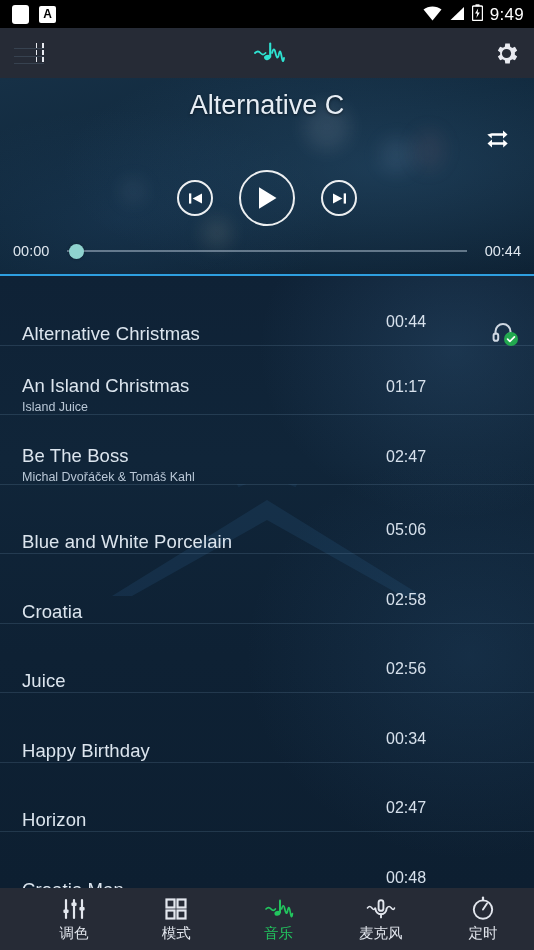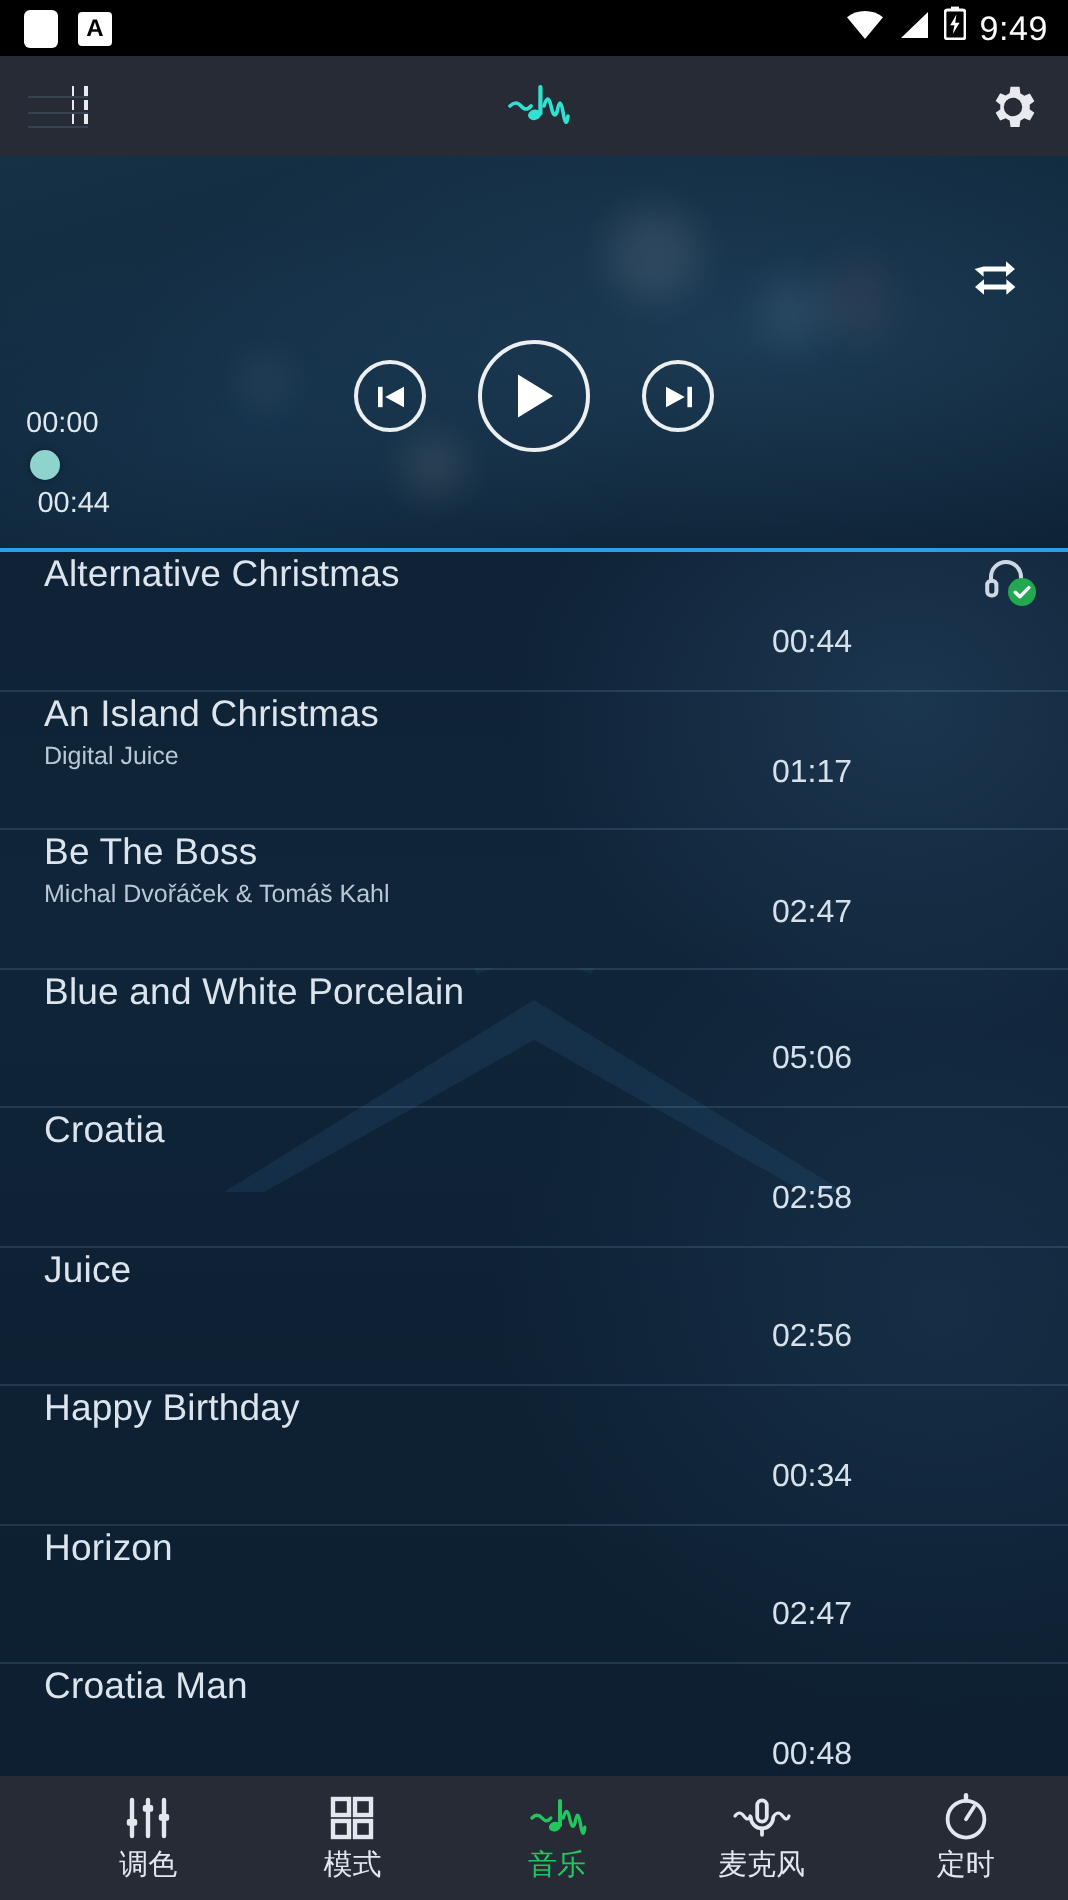--- a/index.html
+++ b/index.html
@@ -92,21 +92,21 @@
     border-radius: 50%;
     display: flex; align-items: center; justify-content: center;
     cursor: pointer;
     background: transparent;
   }
   .ctrl.small { width: 36px; height: 36px; }
   .ctrl.big { width: 56px; height: 56px; border-width: 2.5px; }
 
   .seekbar-wrap {
     position: absolute; left: 0; right: 0; bottom: 14px;
-    display: flex; align-items: flex-start; padding: 0 13px; gap: 12px; flex-direction: column;
+    display: flex; align-items: center; padding: 0 13px; gap: 12px;
   }
   .time-label { font-size: 14.5px; color: #dfe7ef; min-width: 42px; }
   .time-label.right { text-align: right; }
   .track {
     position: relative; flex: 1; height: 18px;
     display: flex; align-items: center; cursor: pointer;
   }
   .track .rail { position: absolute; left: 0; right: 0; height: 2px; background: rgba(200,215,230,.45); }
   .track .thumb {
     position: absolute; left: 2px;
@@ -128,21 +128,21 @@
   }
   .list-bg-chevron {
     position: absolute; left: 50%; top: 208px;
     transform: translateX(-50%);
     opacity: .5;
     pointer-events: none;
   }
   .row {
     position: relative;
     height: 69.5px;
-    display: flex; align-items: flex-start;
+    display: flex; align-items: flex-end;
     padding: 0 0 0 22px;
     border-bottom: 1px solid rgba(150,185,215,.16);
     cursor: pointer;
   }
   .row:first-child { border-top: none; }
   .row .meta { flex: 1; min-width: 0; padding-right: 8px; }
   .row .title {
     font-size: 18.5px; color: #dce5ee; letter-spacing: .1px;
     white-space: nowrap; overflow: hidden; text-overflow: ellipsis;
   }
@@ -249,20 +249,21 @@
     </div>
   </div>
 
   <div class="hero">
     <div class="bokeh" style="width:46px;height:46px;left:304px;top:26px;background:rgba(235,240,250,.10)"></div>
     <div class="bokeh" style="width:34px;height:34px;left:380px;top:60px;background:rgba(170,200,235,.10)"></div>
     <div class="bokeh" style="width:30px;height:40px;left:414px;top:52px;background:rgba(190,120,130,.10)"></div>
     <div class="bokeh" style="width:30px;height:30px;left:202px;top:140px;background:rgba(235,225,190,.11)"></div>
     <div class="bokeh" style="width:26px;height:26px;left:120px;top:100px;background:rgba(200,215,235,.07)"></div>
 
+    <div class="hero-title">Alternative C</div>
 
     <div class="repeat-btn">
       <svg width="25" height="22" viewBox="0 0 24 22">
         <path fill="#ffffff" d="M6.3 5.2h11.2V2.6L22 6.5l-4.5 3.9V7.8H6.3v2.6L1.8 6.5z"></path>
         <path fill="#ffffff" d="M17.7 16.8H6.5v2.6L2 15.5l4.5-3.9v2.6h11.2v-2.6l4.5 3.9-4.5 3.9z"></path>
       </svg>
     </div>
 
     <div class="transport">
       <div class="ctrl small">
@@ -315,21 +316,21 @@
             </svg><span class="hp-check">
               <svg width="10" height="10" viewBox="0 0 10 10">
                 <path d="M1.6 5.1 3.9 7.4 8.4 2.8" fill="none" stroke="#fff" stroke-width="1.7" stroke-linecap="round" stroke-linejoin="round"></path>
               </svg>
             </span></span>
         </div>
       </div>
       <div class="row has-artist">
         <div class="meta">
           <div class="title">An Island Christmas</div>
-          <div class="artist">Digital Juice</div>
+          <div class="artist">Island Juice</div>
         </div>
         <div class="dur">01:17</div>
         <div class="badge-slot"></div>
       </div>
       <div class="row has-artist">
         <div class="meta">
           <div class="title">Be The Boss</div>
           <div class="artist">Michal Dvořáček &amp; Tomáš Kahl</div>
         </div>
         <div class="dur">02:47</div>

